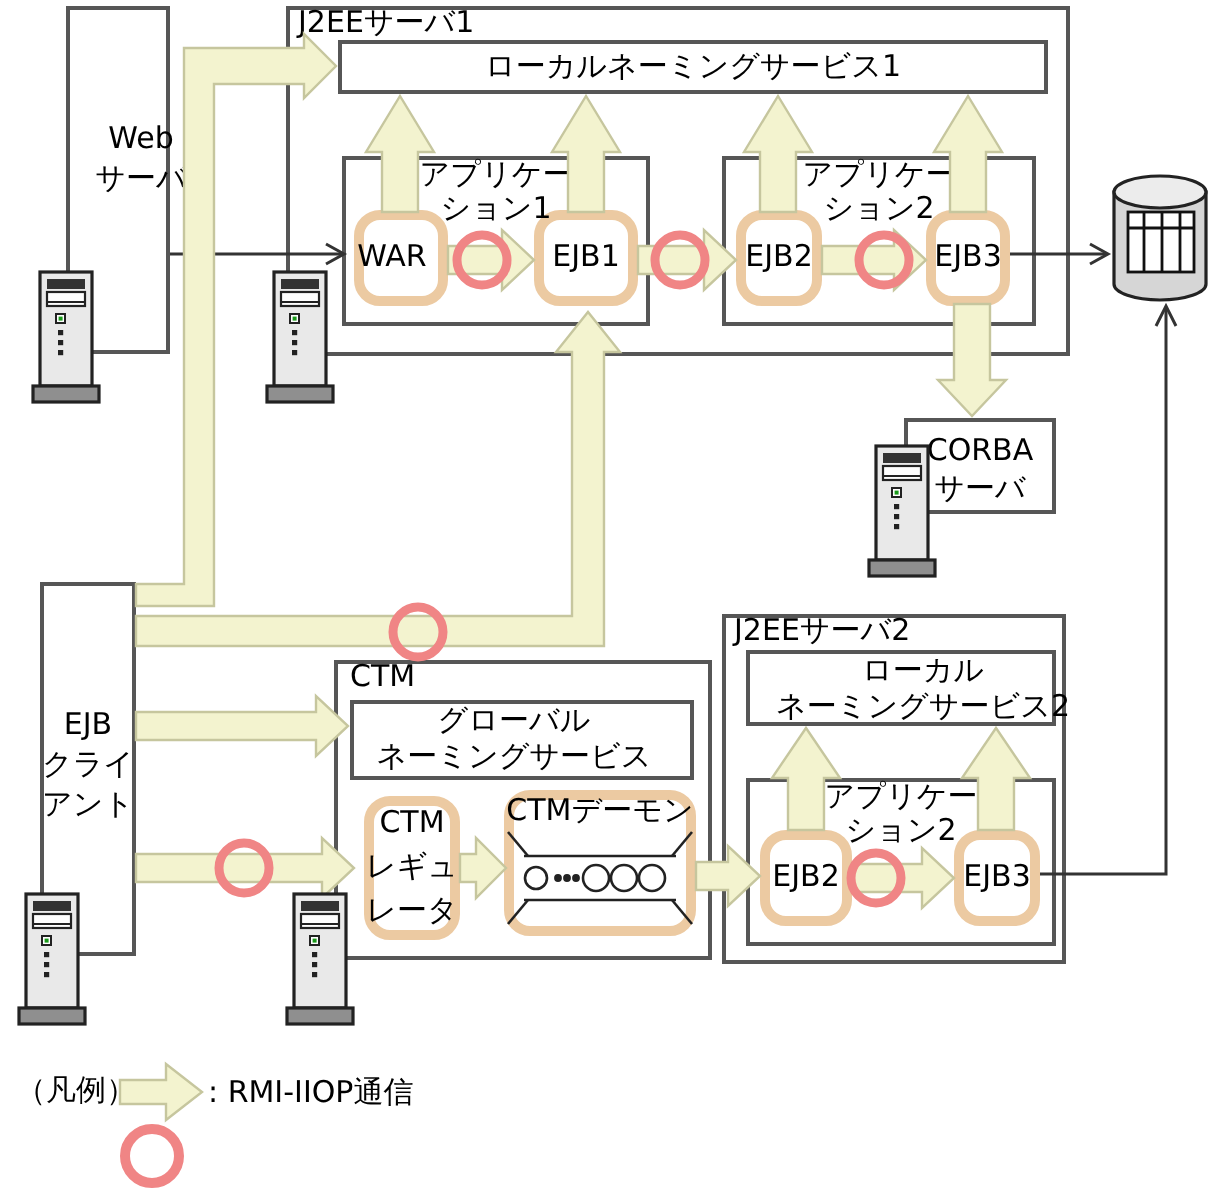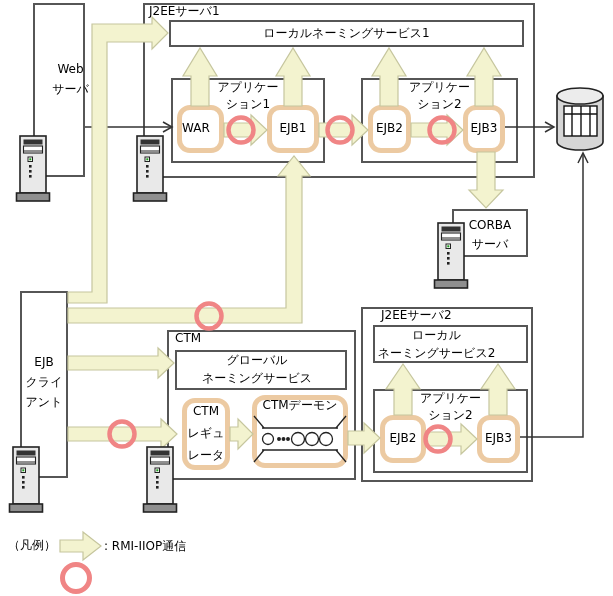--- a/index.html
+++ b/index.html
@@ -1,20 +1,20 @@
 <!DOCTYPE html>
 <html><head>
 <meta charset="utf-8">
 <style>
   html,body{margin:0;padding:0;background:#fff;}
   #stage{position:relative;width:613px;height:596px;background:#fff;overflow:hidden;
          font-family:"DejaVu Sans",sans-serif;}
   .box{position:absolute;border:2px solid #565656;box-sizing:border-box;background:transparent;}
   .tan{position:absolute;border:5px solid #eccaa2;border-radius:13px;box-sizing:border-box;background:#fff;}
-  .lbl{position:absolute;font-size:12px;line-height:15px;color:#000;white-space:pre-line;
+  .lbl{position:absolute;font-size:15px;line-height:15px;color:#000;white-space:pre-line;
        text-align:center;letter-spacing:0;}
   .lbl.left{text-align:left;}
   svg.overlay{position:absolute;left:0;top:0;}
 </style>
 </head>
 <body>
 
 <div id="stage">
 
   <div class="box" style="left:33px;top:3px;width:52px;height:174px;"></div>
@@ -56,22 +56,22 @@
   <div class="lbl" style="left:20px;top:352px;width:48px;line-height:20px;">EJB
 クライ
 アント</div>
   <div class="lbl left" style="left:175px;top:331px;">CTM</div>
   <div class="lbl" style="left:175px;top:351px;width:164px;line-height:18px;">グローバル
 ネーミングサービス</div>
   <div class="lbl" style="left:182px;top:400px;width:48px;line-height:22px;">CTM
 レギュ
 レータ</div>
   <div class="lbl" style="left:252px;top:398px;width:96px;">CTMデーモン</div>
-  <div class="lbl left" style="left:381px;top:308px;text-align:right;">J2EEサーバ2</div>
-  <div class="lbl" style="left:359px;top:326px;width:155px;line-height:18px;">ローカル
+  <div class="lbl left" style="left:367px;top:308px;text-align:right;">J2EEサーバ2</div>
+  <div class="lbl" style="left:384px;top:326px;width:155px;line-height:18px;">ローカル
 ネーミングサービス2</div>
   <div class="lbl" style="left:373px;top:390px;width:155px;line-height:17px;">アプリケー
 ション2</div>
   <div class="lbl" style="left:380px;top:431px;width:46px;">EJB2</div>
   <div class="lbl" style="left:477px;top:431px;width:43px;">EJB3</div>
   <div class="lbl left" style="left:8px;top:538px;">（凡例）</div>
   <div class="lbl left" style="left:104px;top:539px;">: RMI-IIOP通信</div>
 
   <svg class="overlay" width="613" height="596" viewBox="0 0 613 596">
     <defs>

